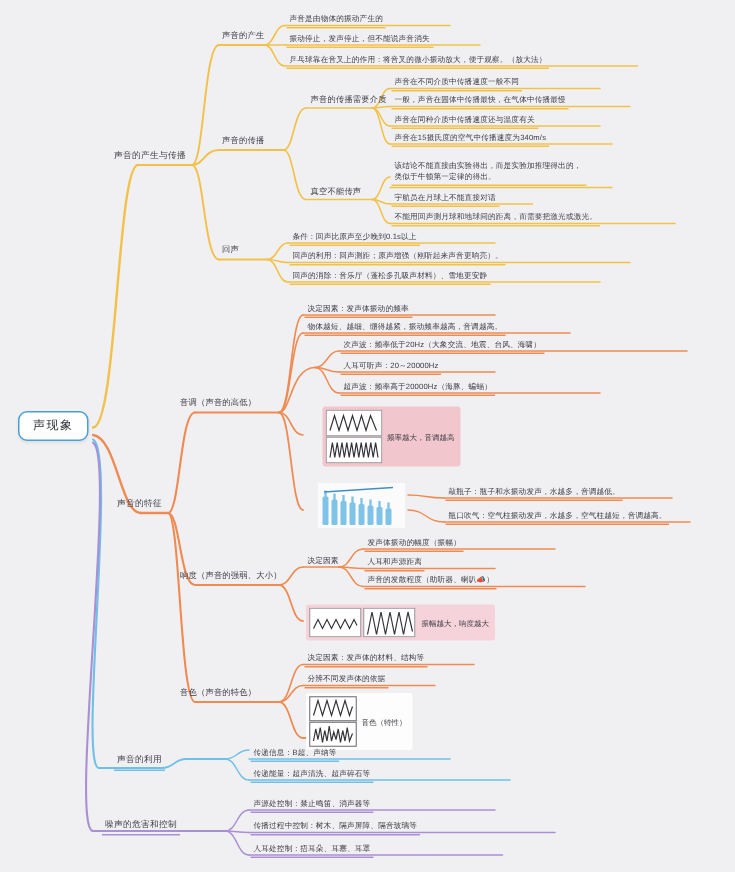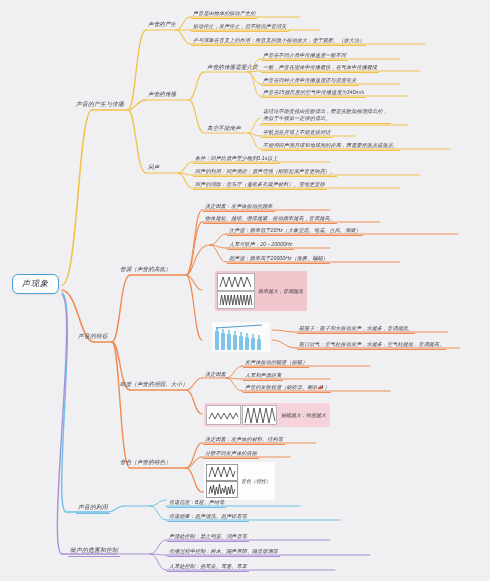--- a/index.html
+++ b/index.html
@@ -2,21 +2,21 @@
 <html><head>
 <meta charset="utf-8">
 <style>
   * { box-sizing: border-box; margin:0; padding:0; }
   html,body { width:490px; height:581px; overflow:hidden; }
   body {
     background:#f0f0f2;
     font-family:"Liberation Sans","DejaVu Sans",sans-serif;
     position:relative;
   }
-  #map { position:absolute; inset:0;font-style:italic; }
+  #map { position:absolute; inset:0; }
   svg.links { position:absolute; left:0; top:0; width:490px; height:581px; pointer-events:none; }
 
   .node {
     position:absolute;
     font-size:5.2px;
     line-height:1.22;
     color:#3c3c46;
     white-space:nowrap;
     letter-spacing:0.1px;
     padding:1px 2px 1.6px 2px;

